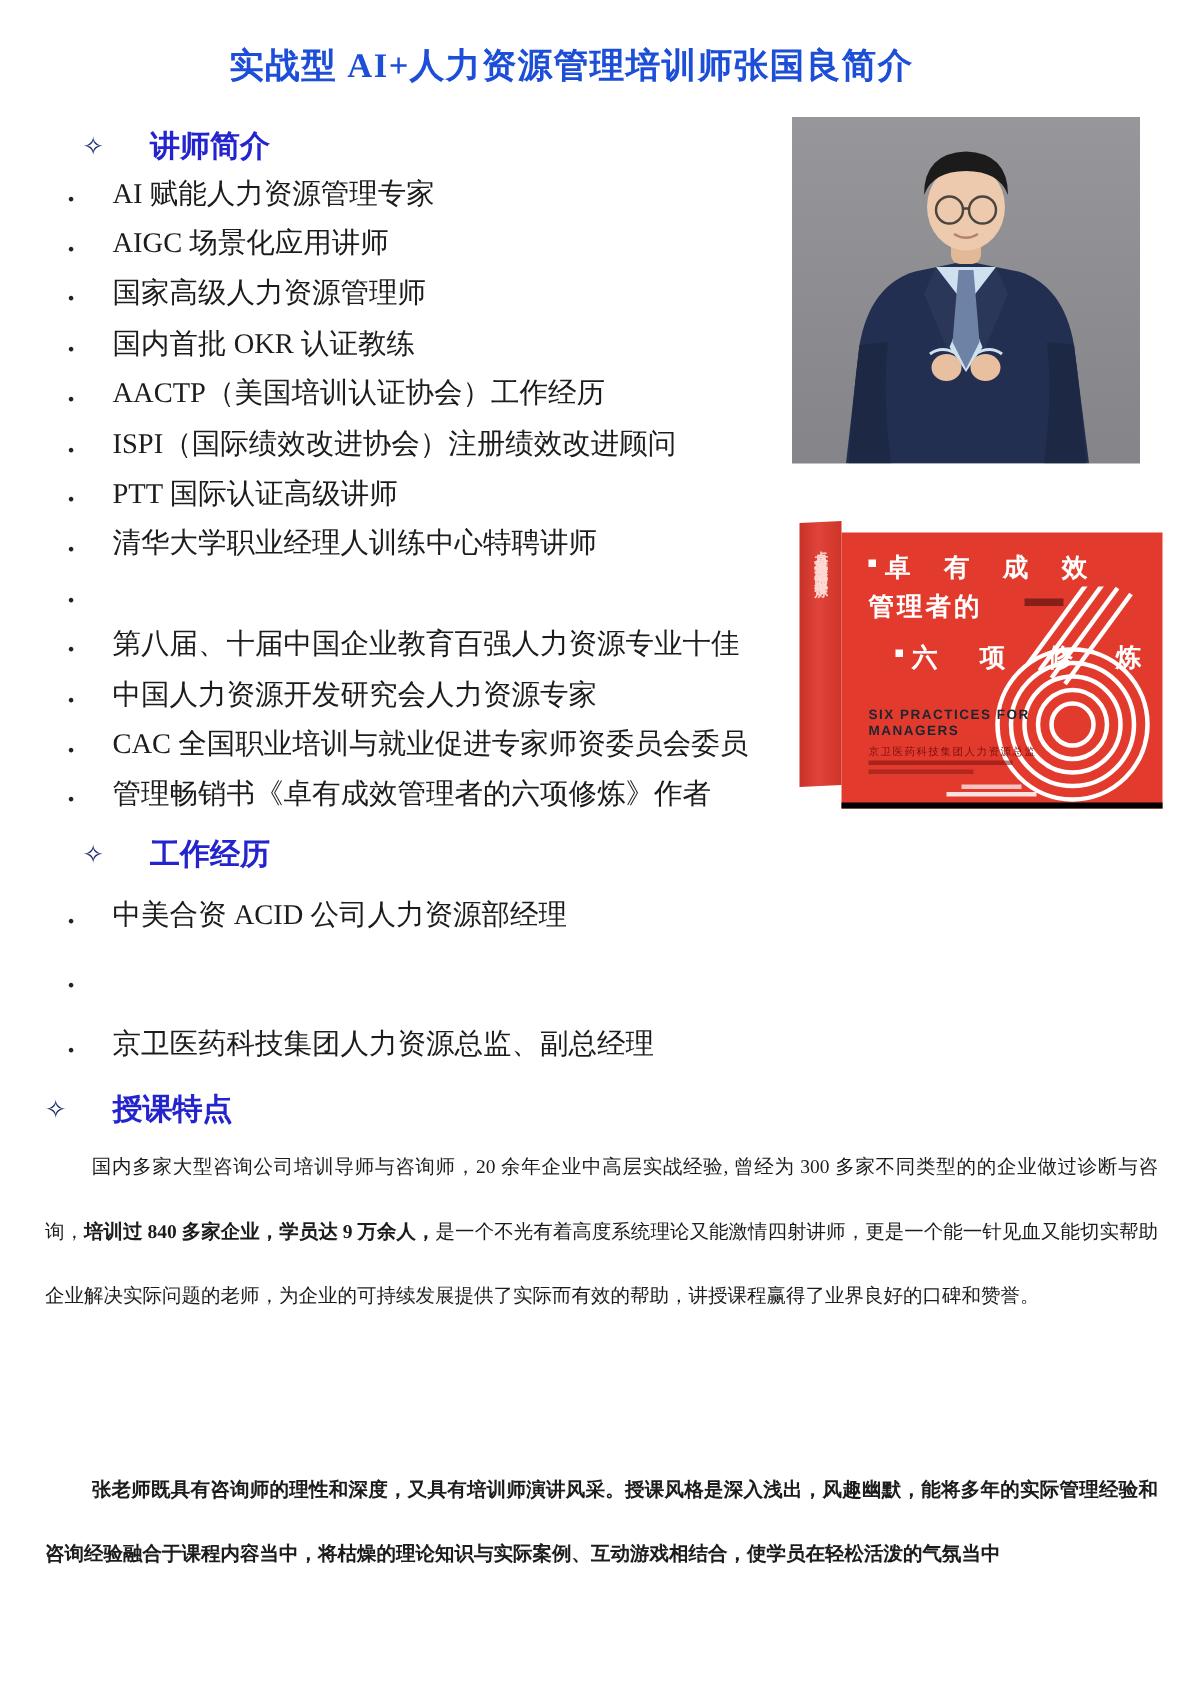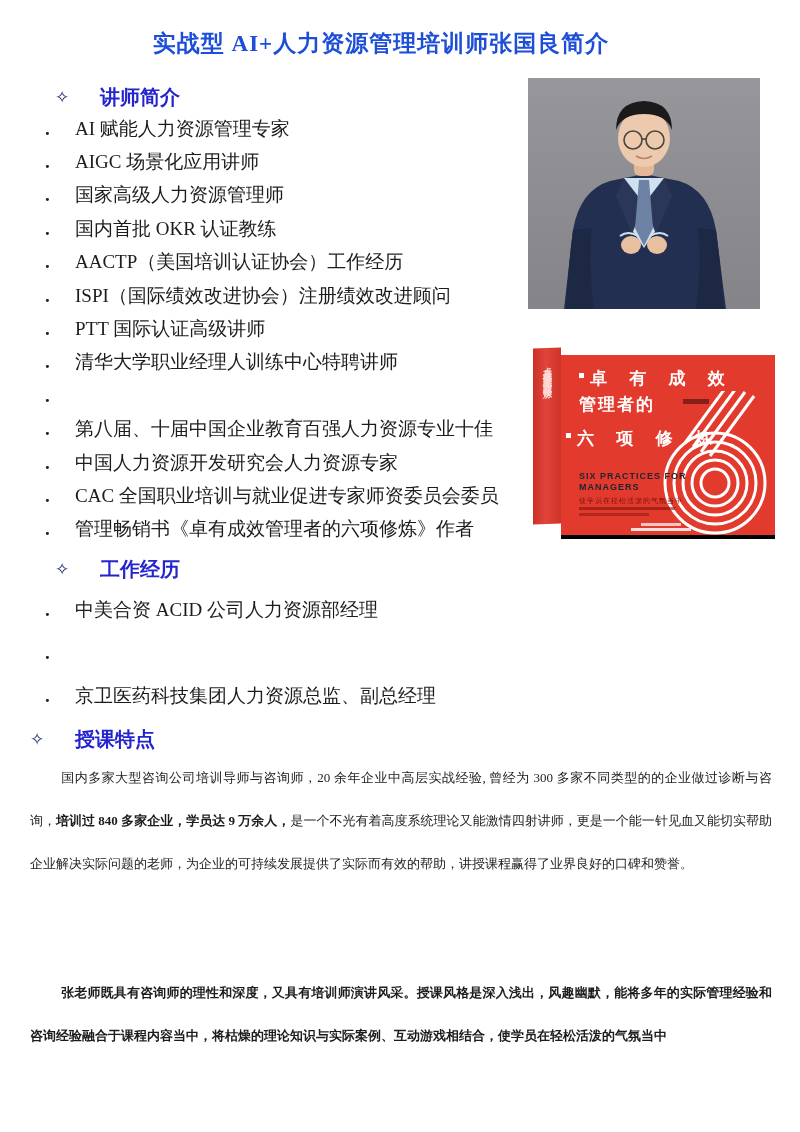--- a/index.html
+++ b/index.html
@@ -57,21 +57,21 @@
     color:#ffd9d4;font-size:9px;letter-spacing:2px;margin-top:12px;font-weight:bold;
   }
   .book-front{
     position:absolute;left:38px;top:4px;width:214px;height:180px;
     background:#e23b2e;border-bottom:4px solid #000000;overflow:hidden;margin-top:11px;
   }
   .bf-line{position:absolute;color:#ffffff;font-weight:bold;letter-spacing:9px;font-size:17px;white-space:nowrap;}
   .bf-line .sq{display:inline-block;width:5px;height:5px;background:#fff;vertical-align:6px;margin-right:6px;letter-spacing:0;}
   .bf-l1{left:18px;top:12px;}
   .bf-l2{left:18px;top:38px;letter-spacing:2px;}
-  .bf-l3{left:5px;top:72px;}
+  .bf-l3{left:36px;top:72px;font-family:Liberation Mono, monospace;}
   .author-mark{position:absolute;left:122px;top:44px;width:26px;height:5px;background:rgba(60,10,10,.55);}
   .bf-en{
     position:absolute;left:18px;top:116px;color:#1e2430;font-weight:bold;
     font-size:9px;line-height:11px;letter-spacing:1px;
     font-family:"Liberation Sans","DejaVu Sans",sans-serif;
   }
   .bf-tagline{position:absolute;left:18px;top:141px;color:#7a100d;font-size:7px;letter-spacing:1px;white-space:nowrap;}
   .bf-bar1{position:absolute;left:18px;top:152px;width:96px;height:3px;background:rgba(122,16,13,.55);}
   .bf-bar2{position:absolute;left:18px;top:158px;width:70px;height:3px;background:rgba(122,16,13,.45);}
   .pub-mark{position:absolute;left:70px;bottom:4px;width:60px;height:3px;background:rgba(255,255,255,.85);}
@@ -225,19 +225,19 @@
       </g>
     </svg>
     <div class="bf-line bf-l1"><span class="sq"></span><span>卓 有 成 效</span></div>
     <div class="bf-line bf-l2"><span>管理者的</span></div>
     <div class="author-mark"></div>
     <div class="bf-line bf-l3"><span class="sq"></span><span>六 项 修 炼</span></div>
     <div class="bf-en">
       <div>SIX PRACTICES FOR</div>
       <div>MANAGERS</div>
     </div>
-    <div class="bf-tagline">使学员在轻松活泼的气氛当中</div>
+    <div class="bf-tagline">京卫医药科技集团人力资源总监</div>
     <div class="bf-bar1"></div>
     <div class="bf-bar2"></div>
     <div class="pub-mark"></div>
     <div class="pub-mark2"></div>
   </div>
 </div>
 
 </body></html>

